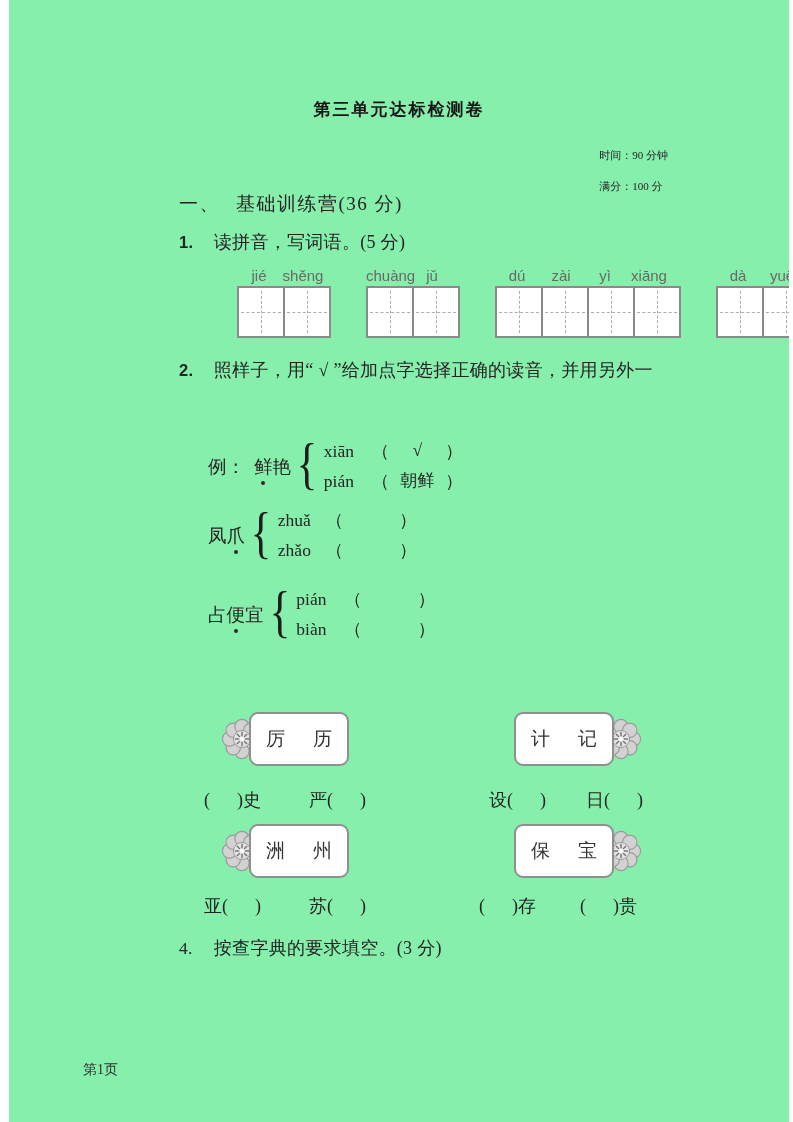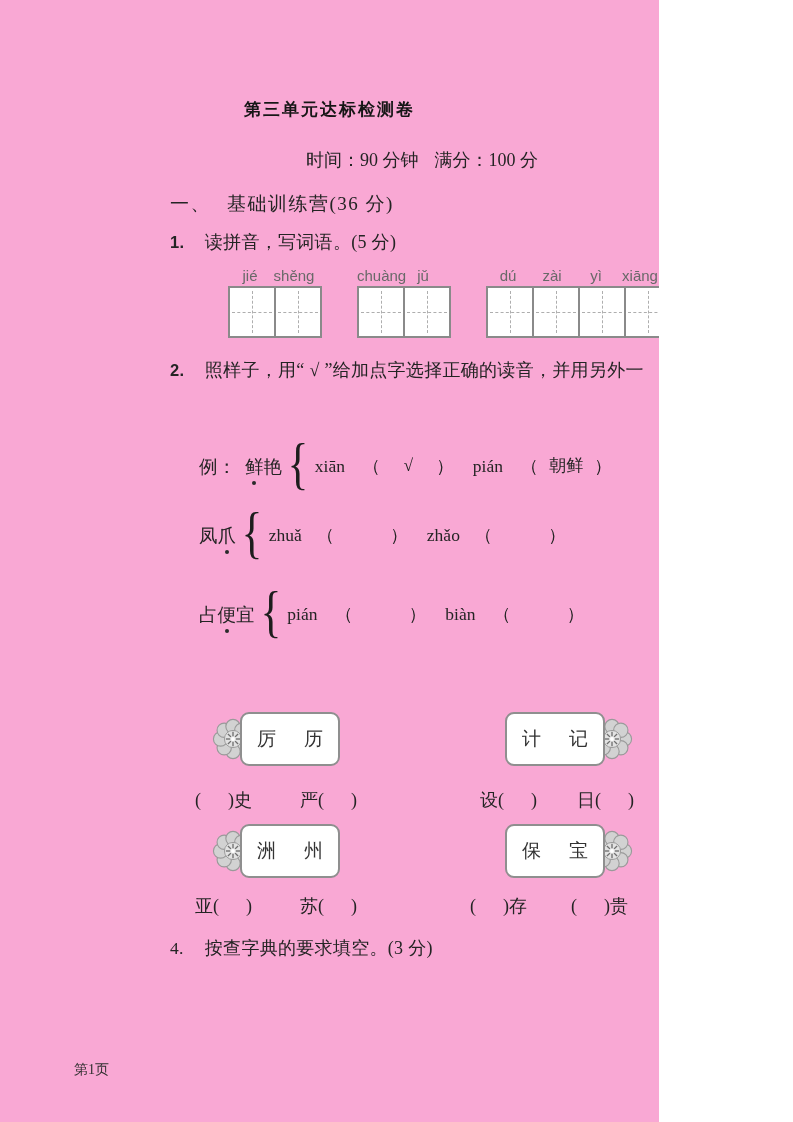--- a/index.html
+++ b/index.html
@@ -1,22 +1,22 @@
 <!DOCTYPE html>
 <html><head>
 <meta charset="utf-8">
 <style>
   html,body{margin:0;padding:0;background:#fff;}
-  .page{position:relative;width:659px;height:1122px;background:#f9a8d4;overflow:hidden;
-        font-family:"Liberation Serif","DejaVu Serif",serif;color:#242424;}
+  .page{position:relative;width:780px;height:1122px;background:#86efac;overflow:hidden;
+        font-family:"Liberation Serif","DejaVu Serif",serif;color:#242424;margin-left:9px;}
 
   .title{position:absolute;top:98px;left:0;right:0;text-align:center;
          font-size:17px;font-weight:bold;letter-spacing:2px;color:#161616;}
 
-  .meta{position:absolute;top:148px;right:121px;display:flex;gap:16px;font-size:18px;}
+  .meta{position:absolute;top:148px;right:121px;display:flex;gap:16px;font-size:11px;flex-direction:column;}
 
   .part-heading{position:absolute;top:191px;left:170px;display:flex;gap:16px;
                 font-size:19px;letter-spacing:1.5px;}
 
   .qline{position:absolute;left:170px;font-size:18px;letter-spacing:.3px;white-space:nowrap;}
   .qnum{display:inline-block;min-width:18px;margin-right:12px;
         font-family:"Liberation Sans","DejaVu Sans",sans-serif;font-weight:bold;font-size:16.5px;}
   .qnum.serifnum{font-family:"Liberation Serif","DejaVu Serif",serif;font-weight:normal;font-size:17.5px;}
   .qcont{position:absolute;left:200px;font-size:18px;letter-spacing:.3px;white-space:nowrap;}
 
@@ -34,21 +34,21 @@
 
   
   .readopt{position:absolute;left:199px;display:flex;align-items:center;height:64px;}
   .word{display:flex;align-items:center;font-size:18.5px;white-space:nowrap;}
   .exlabel{margin-right:9px;}
   .dotted{position:relative;}
   .dotted::after{content:"";position:absolute;left:50%;bottom:-6px;width:4px;height:4px;
                  border-radius:50%;background:#2a2a2a;transform:translateX(-50%);}
   .brace{font-size:58px;font-weight:300;line-height:58px;margin:0 3px 4px 2px;
          transform:scaleX(.75);color:#1d1d1d;}
-  .opts{display:flex;flex-direction:row;gap:19px;}
+  .opts{display:flex;flex-direction:column;gap:2px;}
   .opt{display:flex;align-items:center;font-size:17.5px;line-height:28px;}
   .py{display:inline-block;min-width:48px;}
   .ans{display:inline-block;min-width:56px;text-align:center;font-size:17px;}
 
   
   .cblock{position:absolute;width:100px;height:54px;}
   .cbox{position:relative;z-index:1;width:100px;height:54px;border:2px solid #8f8f8f;border-radius:9px;
         background:#fff;display:flex;align-items:center;justify-content:center;gap:28px;
         font-size:19px;color:#333;box-sizing:border-box;}
   .flower{position:absolute;z-index:0;width:42px;height:42px;top:6px;}

